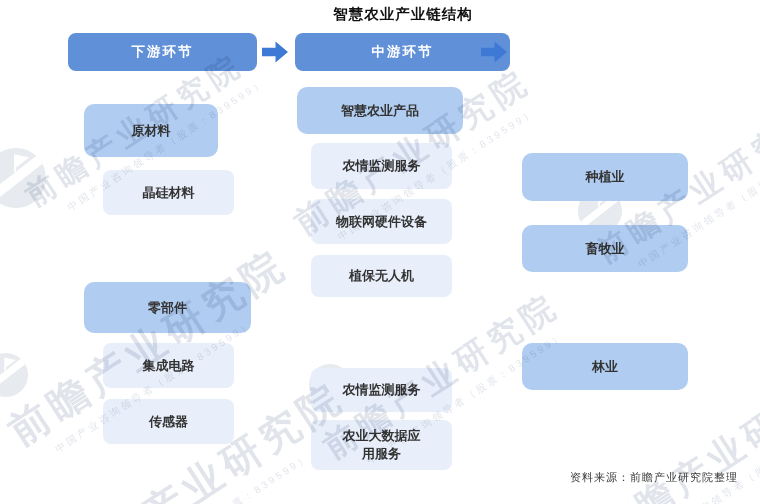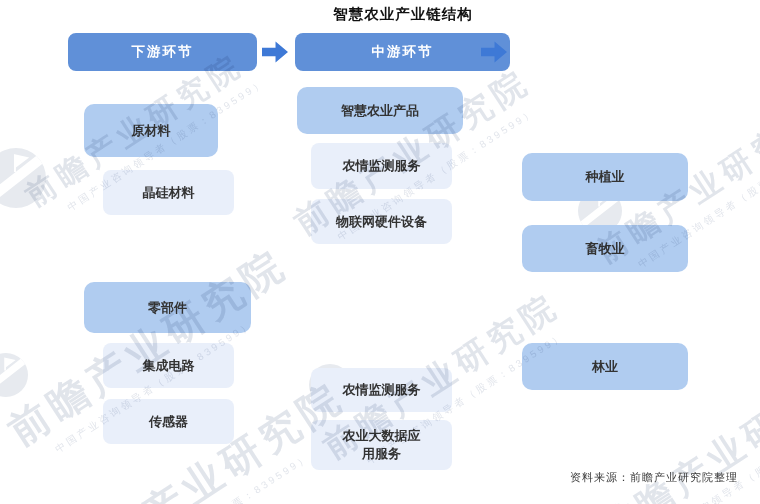--- a/index.html
+++ b/index.html
@@ -88,20 +88,21 @@
 
   <div class="box cat" style="left:84px;top:104px;width:134px;height:53px;">原材料</div>
   <div class="box item" style="left:103px;top:170px;width:131px;height:45px;">晶硅材料</div>
   <div class="box cat" style="left:84px;top:282px;width:167px;height:51px;">零部件</div>
   <div class="box item" style="left:103px;top:343px;width:131px;height:45px;">集成电路</div>
   <div class="box item" style="left:103px;top:399px;width:131px;height:45px;">传感器</div>
 
   <div class="box cat" style="left:297px;top:87px;width:166px;height:47px;">智慧农业产品</div>
   <div class="box item" style="left:311px;top:143px;width:141px;height:46px;">农情监测服务</div>
   <div class="box item" style="left:311px;top:199px;width:141px;height:45px;">物联网硬件设备</div>
+  <div class="box item" style="left:311px;top:255px;width:141px;height:42px;">植保无人机</div>
   <div class="box item" style="left:311px;top:368px;width:141px;height:44px;">农情监测服务</div>
   <div class="box item narrow" style="left:311px;top:420px;width:141px;height:50px;">
       <span>农业大数据应用服务</span>
     </div>
 
   <div class="box cat" style="left:522px;top:153px;width:166px;height:48px;">种植业</div>
   <div class="box cat" style="left:522px;top:225px;width:166px;height:47px;">畜牧业</div>
   <div class="box cat" style="left:522px;top:295px;width:166px;height:47px;margin-top:48px;">林业</div>
 
   <div class="wm-band" style="left:18px;top:182px;">

